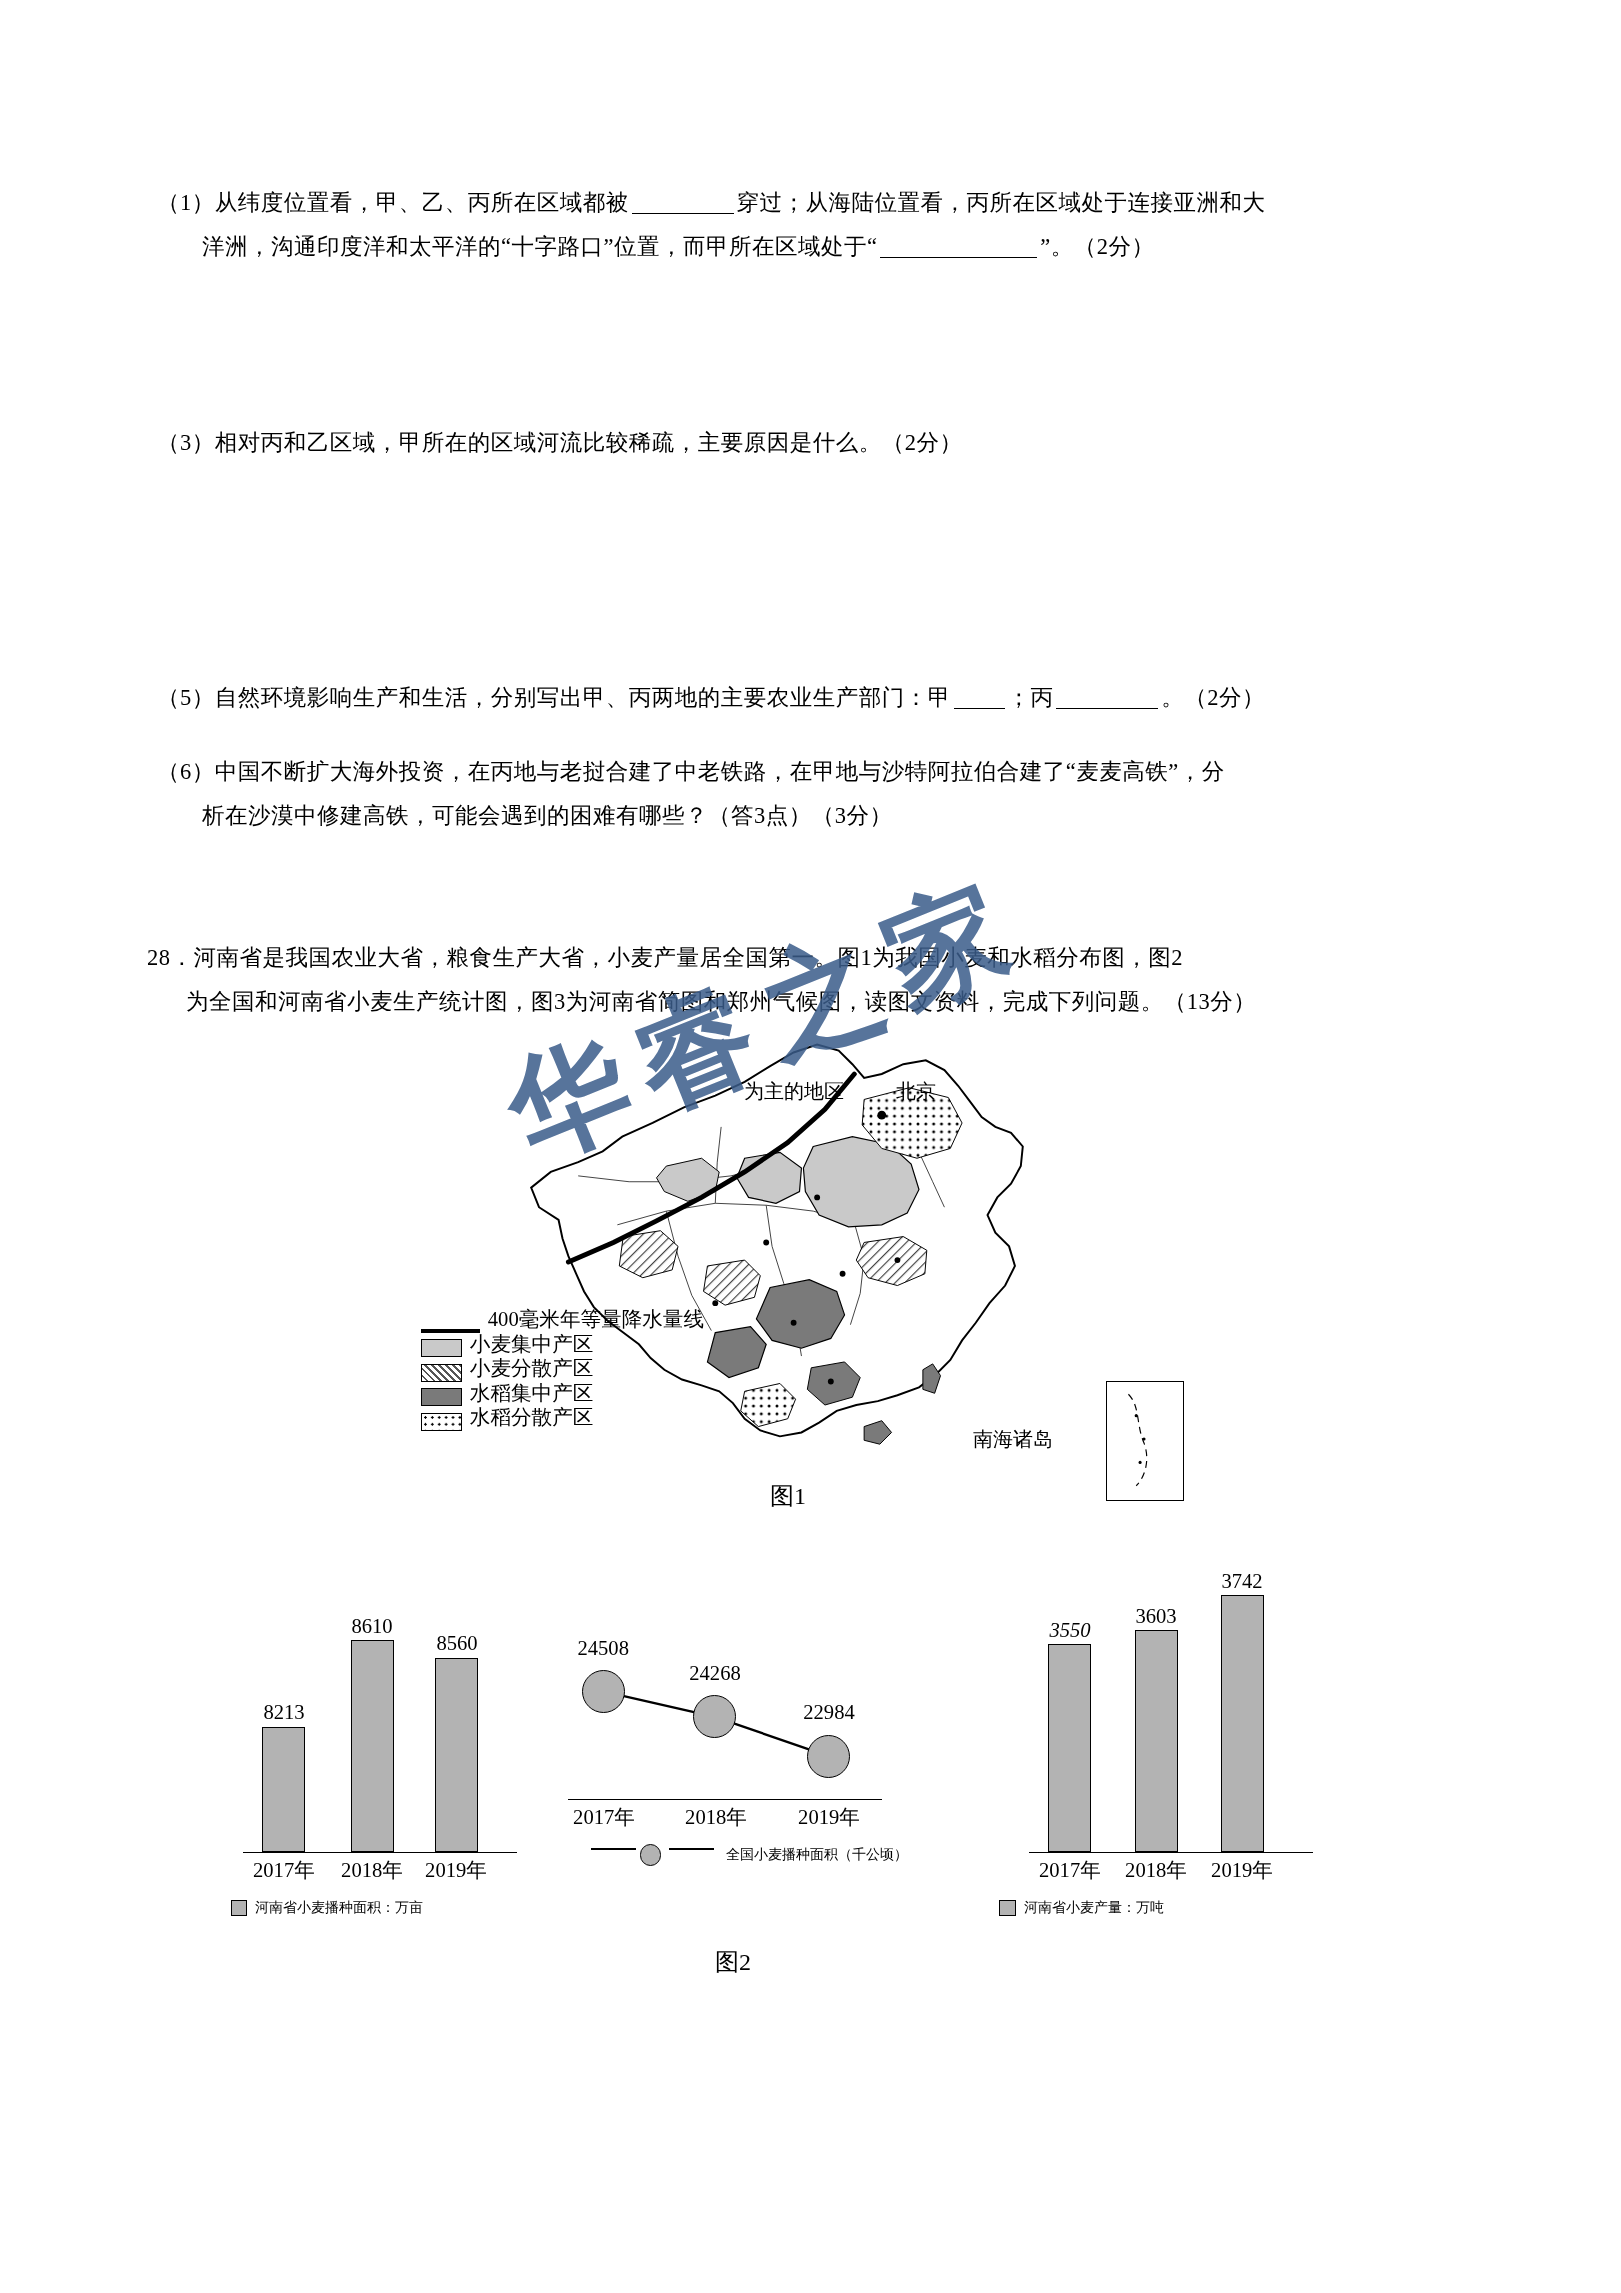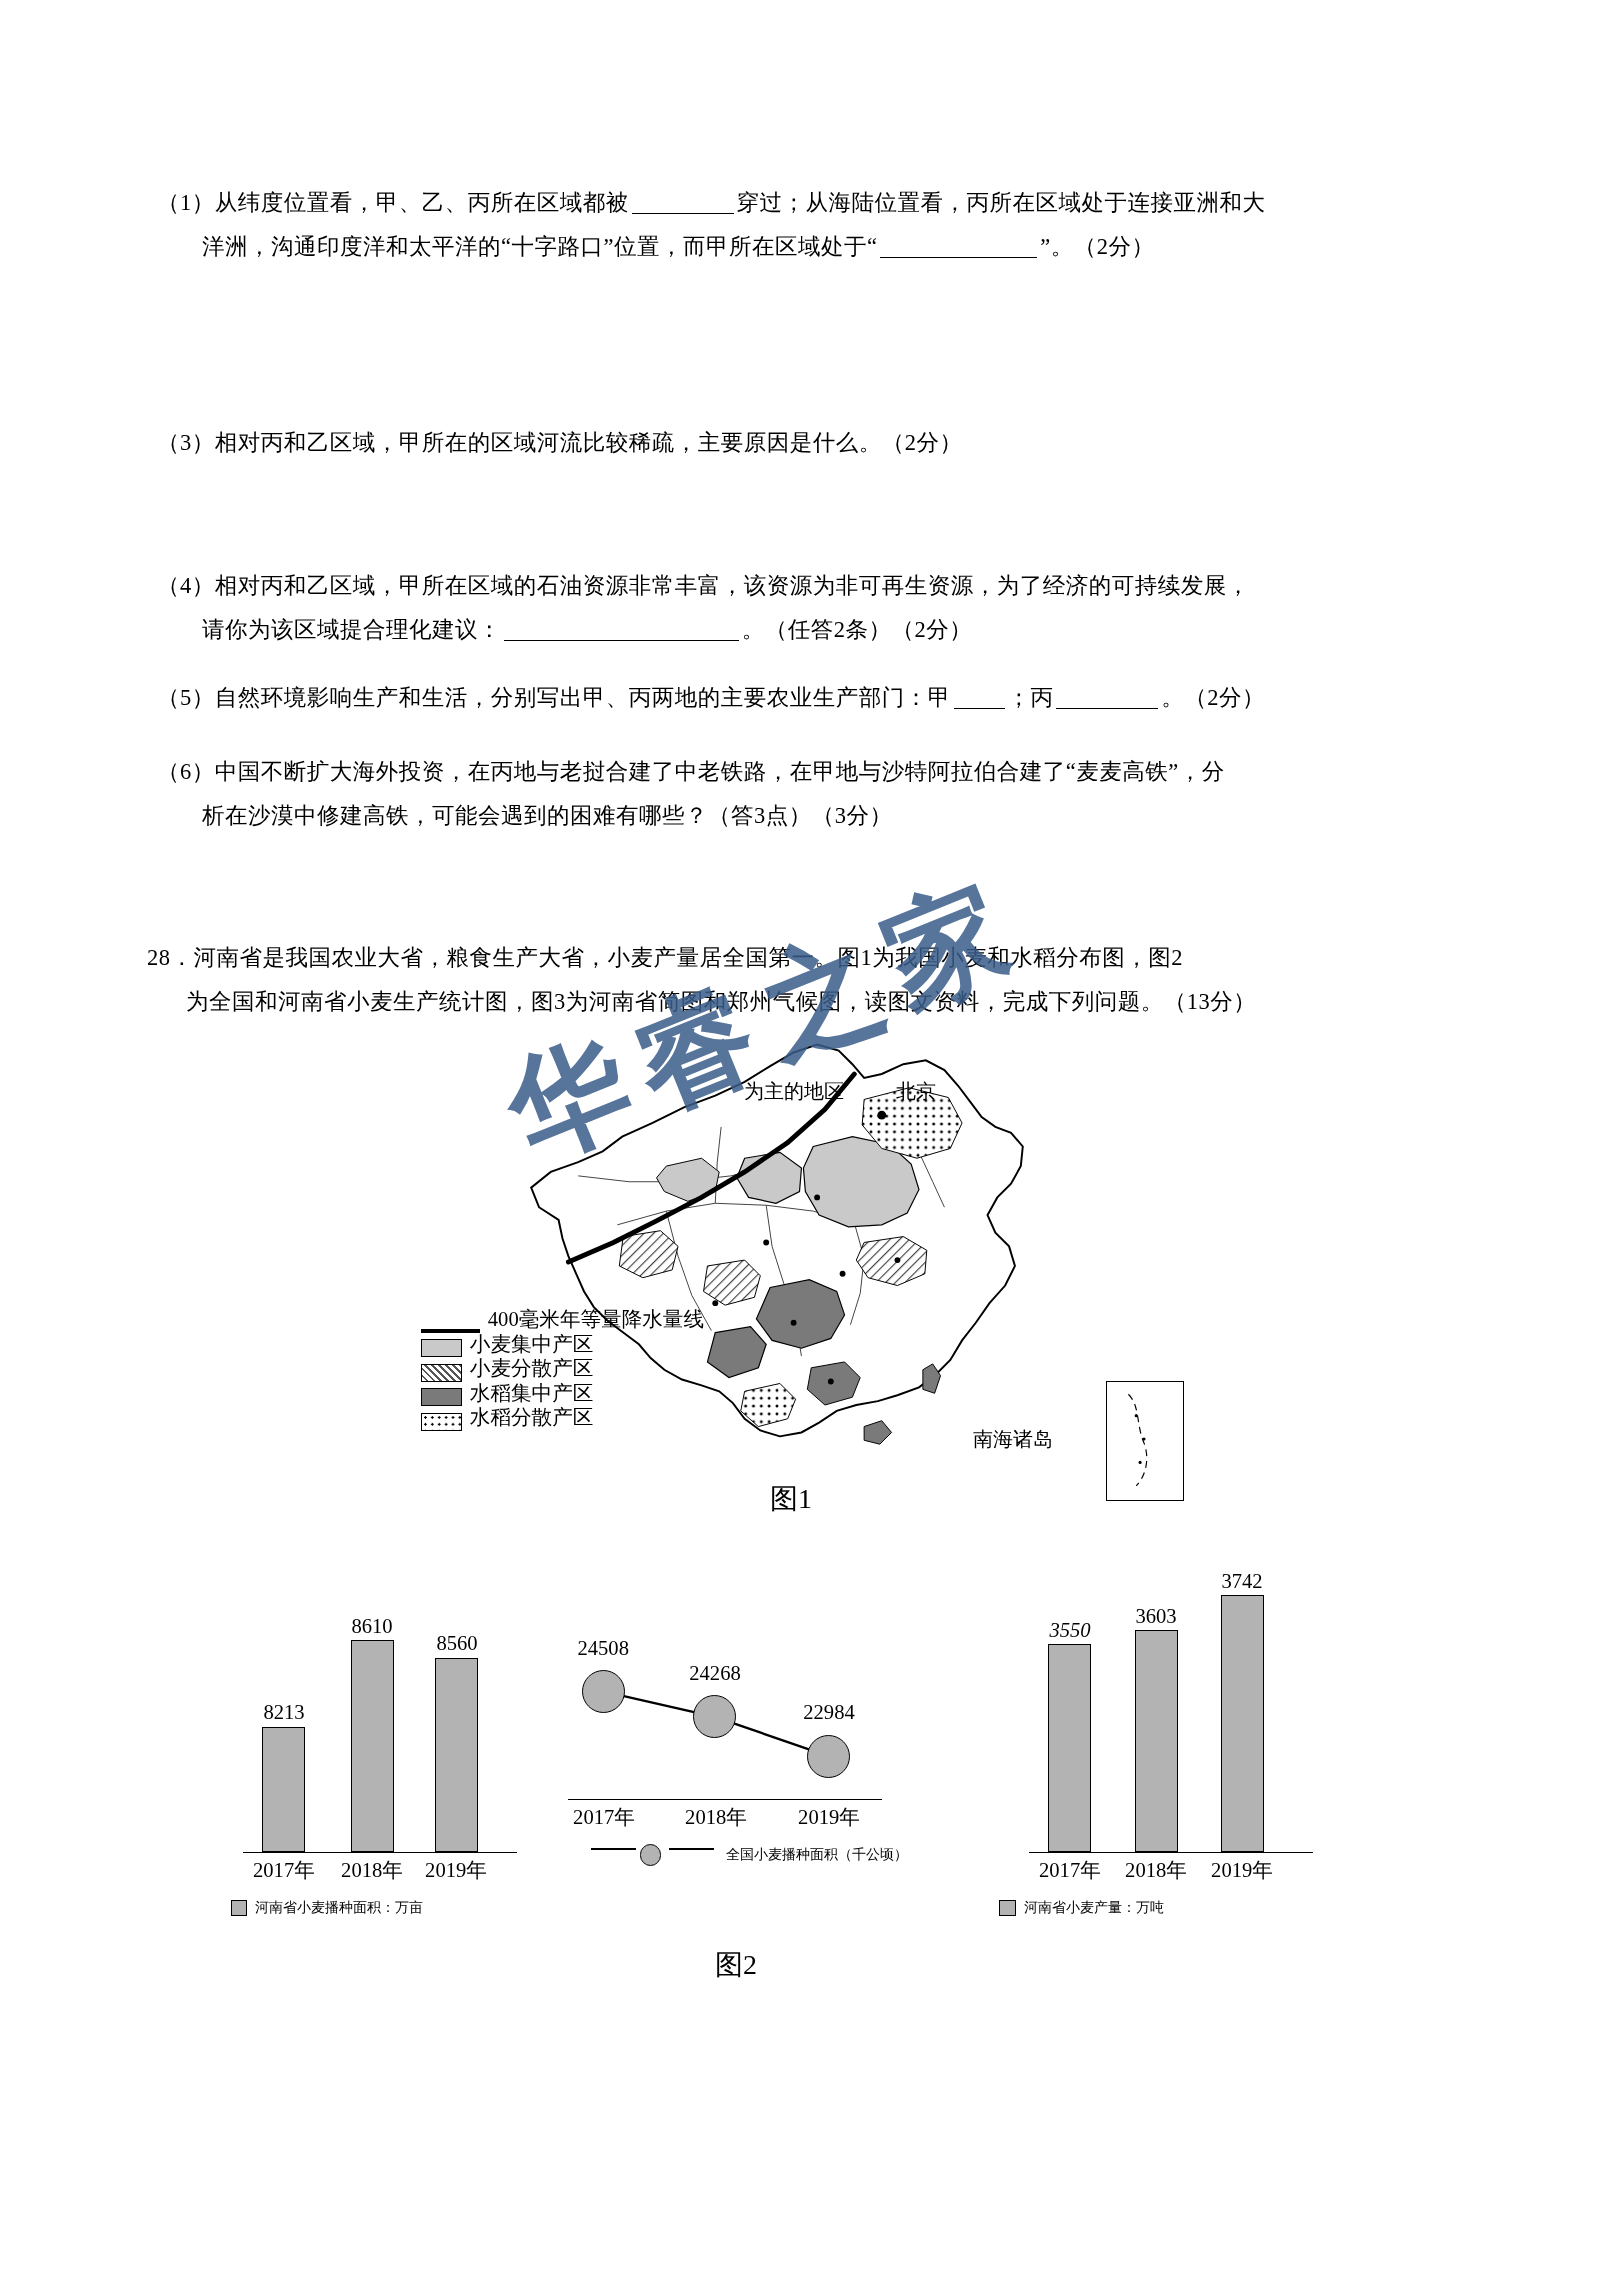--- a/index.html
+++ b/index.html
@@ -58,21 +58,21 @@
   .legend-row{display:flex;align-items:flex-end;height:24.5px;}
   .sw{width:41px;height:17.6px;margin-right:7.8px;border:1px solid #000;box-sizing:border-box;}
   .sw-line{width:59px;height:0;border-top:4.9px solid #000;margin-right:7.8px;}
   .sw-a{background:#c9c9c9;}
   .sw-b{background:repeating-linear-gradient(45deg,#fff 0 2.9px,#555 2.9px 4.9px);}
   .sw-c{background:#7a7a7a;}
   .sw-d{background:#fff;background-image:radial-gradient(#000 1.3px, transparent 1.4px);background-size:6.9px 6.9px;}
   .inset{
     position:absolute;right:41px;bottom:47px;width:76px;height:118px;border:1.5px solid #000;background:#fff;
   }
-  .fig-cap{position:absolute;font-size:28px;}
+  .fig-cap{position:absolute;font-size:24px;}
 
   
   .chart-area{position:absolute;left:235px;top:1558px;width:1157px;height:412px;}
   .bars{position:absolute;}
   .bar{position:absolute;bottom:0;width:43px;background:#b3b3b3;border:1.4px solid #000;box-sizing:border-box;}
   .bar-lbl{position:absolute;font-size:20.6px;text-align:center;width:98px;}
   .axis-x{position:absolute;border-top:1.6px solid #000;}
   .xtick{position:absolute;font-size:20.6px;width:88px;text-align:center;}
   .series-cap{position:absolute;font-size:14px;display:flex;align-items:center;white-space:nowrap;}
   .cap-sq{width:14.7px;height:14.7px;background:#b3b3b3;border:1.3px solid #000;margin-right:7.8px;display:inline-block;}
@@ -93,26 +93,20 @@
     <div class="q-line indent">
       <span>洋洲，沟通印度洋和太平洋的“十字路口”位置，而甲所在区域处于“</span><span class="blank-l" style="width:157px"></span><span>”。（2分）</span>
     </div>
   </div>
 
 
   <div class="q-block" style="left:157px;top:421px;width:1333px;">
     <div class="q-line">（3）相对丙和乙区域，甲所在的区域河流比较稀疏，主要原因是什么。（2分）</div>
   </div>
 
-  <div class="q-block" style="left:157px;top:564px;width:1333px;">
-    <div class="q-line">（4）相对丙和乙区域，甲所在区域的石油资源非常丰富，该资源为非可再生资源，为了经济的可持续发展，</div>
-    <div class="q-line indent">
-      <span>请你为该区域提合理化建议：</span><span class="blank-l"></span><span>。（任答2条）（2分）</span>
-    </div>
-  </div>
 
   <div class="q-block" style="left:157px;top:676px;width:1333px;">
     <div class="q-line">
       <span>（5）自然环境影响生产和生活，分别写出甲、丙两地的主要农业生产部门：甲</span><span class="blank-xs"></span><span>；丙</span><span class="blank-m"></span><span>。（2分）</span>
     </div>
   </div>
 
   <div class="q-block" style="left:157px;top:750px;width:1333px;">
     <div class="q-line">（6）中国不断扩大海外投资，在丙地与老挝合建了中老铁路，在甲地与沙特阿拉伯合建了“麦麦高铁”，分</div>
     <div class="q-line indent">析在沙漠中修建高铁，可能会遇到的困难有哪些？（答3点）（3分）</div>

